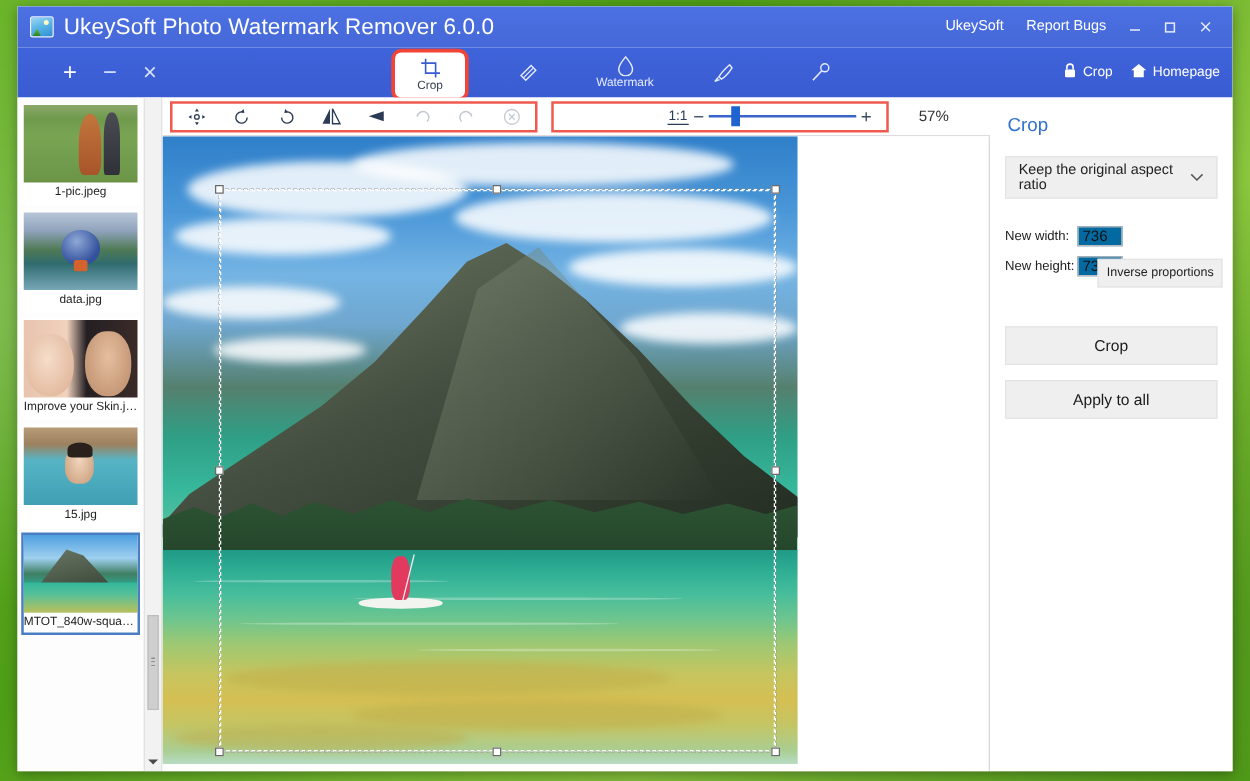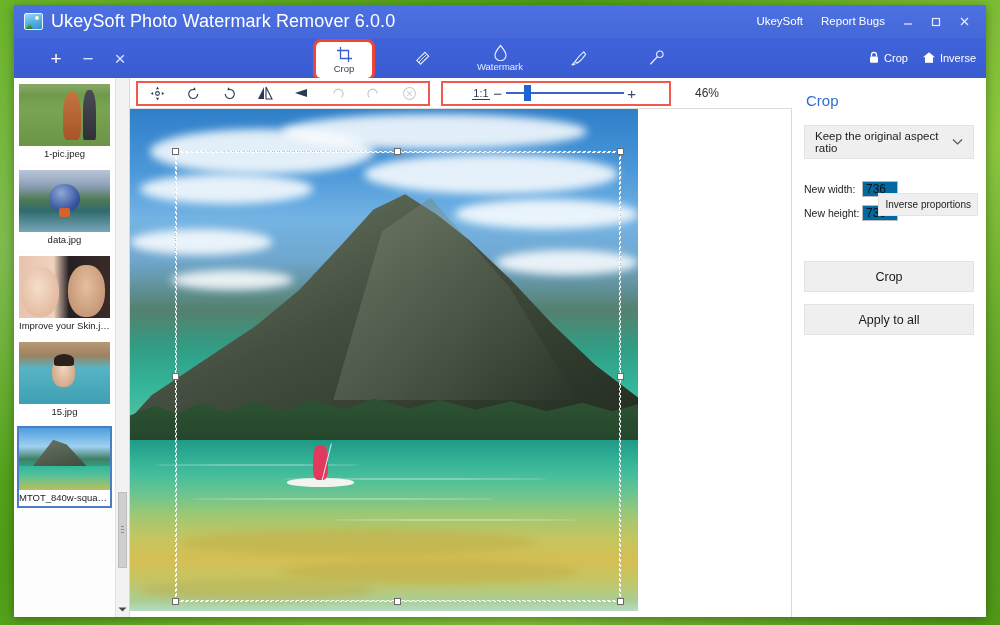--- a/index.html
+++ b/index.html
@@ -205,21 +205,21 @@
     border-bottom: 1px solid #dcdcdc;
     padding-left: 6px; padding-right: 6px;
     position: relative;
   }
   #tool-group, #zoom-group {
     display: flex; align-items: center;
     border: 2px solid #f0594f;
     height: 25px;
   }
   #tool-group { width: 294px; justify-content: space-between; padding: 0 7px; }
-  #zoom-group { width: 230px; justify-content: center; padding: 0 8px; margin-left: 11px; }
+  #zoom-group { width: 270px; justify-content: flex-end; padding: 0 8px; margin-left: 11px; }
   .ctool {
     width: 24px; height: 21px; display: flex; align-items: center; justify-content: center;
     color: #2b3a55; cursor: default;
   }
   .ctool.disabled { color: #c3c8d1; }
   .ctool svg { display:block; }
   #one-to-one {
     font-size: 11px; color: #2b3a55; border-bottom: 1px solid #2b3a55;
     line-height: 12px; padding: 0 1px; cursor: default;
   }
@@ -336,21 +336,21 @@
   }
   #ratio-select svg{display:block;}
   #size-rows { margin-top: 22px; position: relative; }
   .size-row { display:flex; align-items:center; margin-bottom: 8px; }
   .size-label { font-size: 10.5px; color:#222; width: 58px; }
   .size-input {
     width: 36px; height: 16px; border:1px solid #bcbcbc; background:#0369a1;
     font-size: 12px; color:#111; padding: 0 3px; font-family:"Liberation Sans",sans-serif;
   }
   #inverse-btn {
-    position:absolute; right: -4px; top: 12px;
+    position:absolute; right: -4px; top: 26px;
     background:#efefef; border:1px solid #e3e3e3;
     font-size: 10px; color:#222; padding: 5px 6px; cursor:default; white-space:nowrap;
   }
   .panel-btn {
     height: 31px; background:#efefef; border:1px solid #e3e3e3;
     display:flex; align-items:center; justify-content:center;
     font-size: 12.5px; color:#1a1a1a; cursor:default; margin-top: 12px;
   }
   #crop-btn { margin-top: 32px; }
   #start-btn {
@@ -457,21 +457,21 @@
           </span>
           <span>Crop</span>
         </div>
         <div class="rb-link">
           <span>
             <svg width="14" height="13" viewBox="0 0 14 13">
               <path d="M1 6.2 L7 1.2 L13 6.2 Z" fill="#fff"></path>
               <rect x="3" y="6" width="8" height="5.8" fill="#fff"></rect>
             </svg>
           </span>
-          <span>Inverse</span>
+          <span>Homepage</span>
         </div>
       </div>
     </div>
 
     <div id="body-row">
 
       <div id="sidebar">
         <div id="thumb-list">
 
           <div class="thumb-item">
@@ -587,21 +587,21 @@
           <div id="zoom-group">
             <div id="one-to-one">1:1</div>
             <div class="zbtn">−</div>
             <div id="zoom-slider">
               <div id="zoom-track"></div>
               <div id="zoom-knob"></div>
             </div>
             <div class="zbtn">+</div>
           </div>
 
-          <div id="zoom-pct">46%</div>
+          <div id="zoom-pct">57%</div>
         </div>
 
         <div id="canvas-area">
           <div id="photo">
             <div class="cloud" style="left:4%;top:4%;width:44%;height:9%;"></div>
             <div class="cloud" style="left:30%;top:1%;width:60%;height:7%;"></div>
             <div class="cloud" style="left:2%;top:13%;width:34%;height:6%;"></div>
             <div class="cloud" style="left:46%;top:9%;width:50%;height:8%;"></div>
             <div class="cloud" style="left:64%;top:18%;width:36%;height:6%;"></div>
             <div class="cloud" style="left:0%;top:24%;width:28%;height:5%;"></div>

